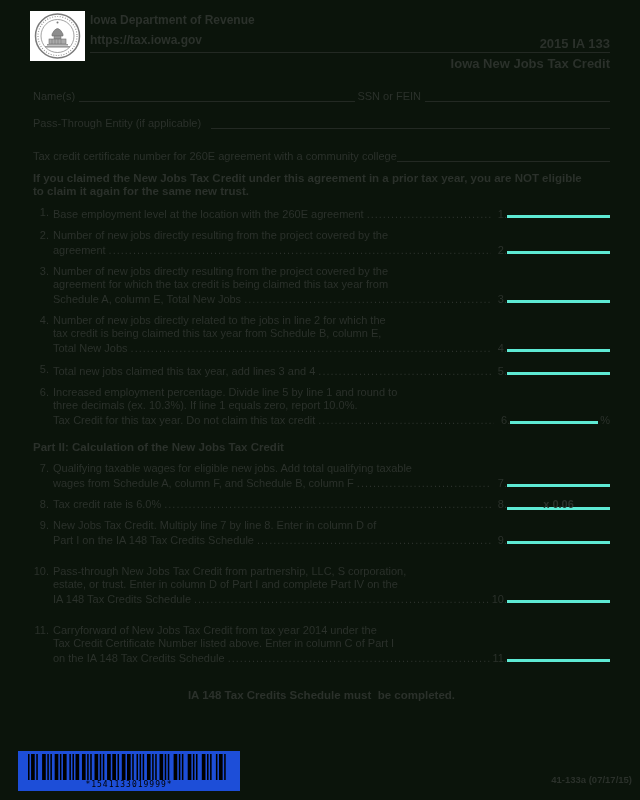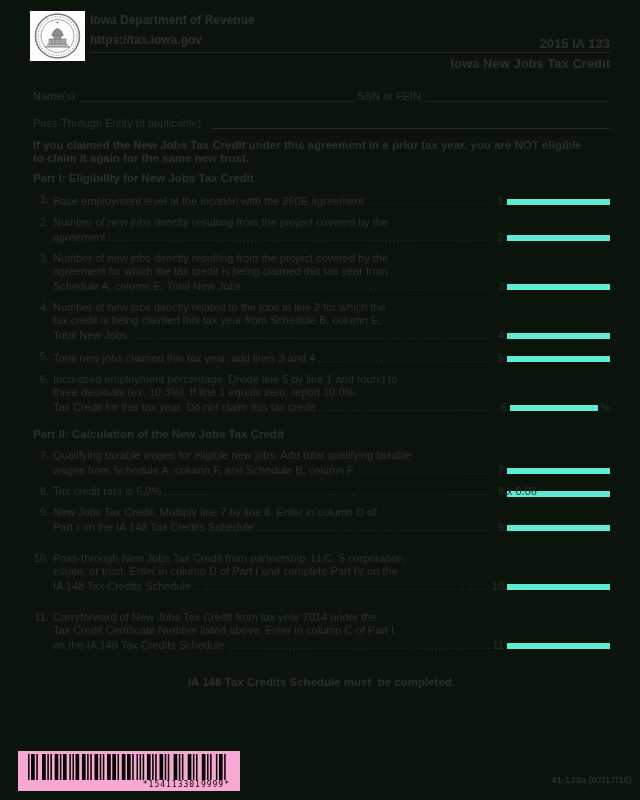--- a/index.html
+++ b/index.html
@@ -64,35 +64,35 @@
   .item .bdy { flex:1 1 auto; min-width:0; }
   .item .ln { white-space:nowrap; }
   .last { display:flex; align-items:baseline; }
   .last .txt { white-space:nowrap; }
   .leader {
     flex:1 1 auto; overflow:hidden; white-space:nowrap;
     letter-spacing:1px; margin:0 2px 0 3px; min-width:8px;
   }
   .ansnum { flex:0 0 auto; text-align:right; min-width:14px; white-space:nowrap; }
   .blank {
-    flex:0 0 auto; width:103px; border-bottom:6px solid #5eead4;
-    height:12px; line-height:12px; white-space:nowrap;
+    flex:0 0 auto; width:103px; border-bottom:3px solid #5eead4;
+    height:12px; text-align:center; line-height:12px; white-space:nowrap;font-weight:bold;
   }
   .blank.short { width:88px; }
   .suffix { flex:0 0 auto; padding-left:2px; }
 
   .complete-note {
     margin-top:24px; text-align:center; font-weight:bold; font-size:11.5px;
     white-space:pre-wrap;
   }
 
   
   .barcode-box {
     position:absolute; left:18px; top:751px; width:222px; height:40px;
-    background:#f9a8d4; padding:3px 10px 2px 10px; text-align:right;
+    background:#1d4ed8; padding:3px 10px 2px 10px; text-align:center;
   }
   .barcode-box svg { display:block; width:100%; height:26px; }
   .barcode-label {
     font-family:"DejaVu Sans Mono",monospace; font-size:8px; color:#000;
     letter-spacing:1px; line-height:9px;
   }
   .form-code {
     position:absolute; right:8px; top:774px;
     font-weight:bold; font-size:9.5px;
   }
@@ -136,27 +136,30 @@
       <span class="wline w185"></span>
     </div>
 
     <div class="frow">
       <span class="lbl">Pass-Through Entity (if applicable)</span>
       <span class="gap"></span>
       <span class="wline grow"></span>
     </div>
 
 
+    <div class="frow cert-row">
+      <span class="lbl" style="padding-right:0;">Tax credit certificate number for 260E agreement with a community college</span>
+      <span class="wline grow"></span>
+    </div>
 
     <div class="notice">
       <div>If you claimed the New Jobs Tax Credit under this agreement in a prior tax year, you are NOT eligible</div>
       <div>to claim it again for the same new trust.</div>
     </div>
 
-    <div class="part-title">Part I: Eligibility for New Jobs Tax Credit</div>
 
     <div class="item">
       <span class="num">1.</span>
       <div class="bdy">
         <div class="last">
           <span class="txt">Base employment level at the location with the 260E agreement</span>
           <span class="leader">......................................................................................................................................................................................</span>
           <span class="ansnum">1.</span>
           <span class="blank"></span>
         </div>

